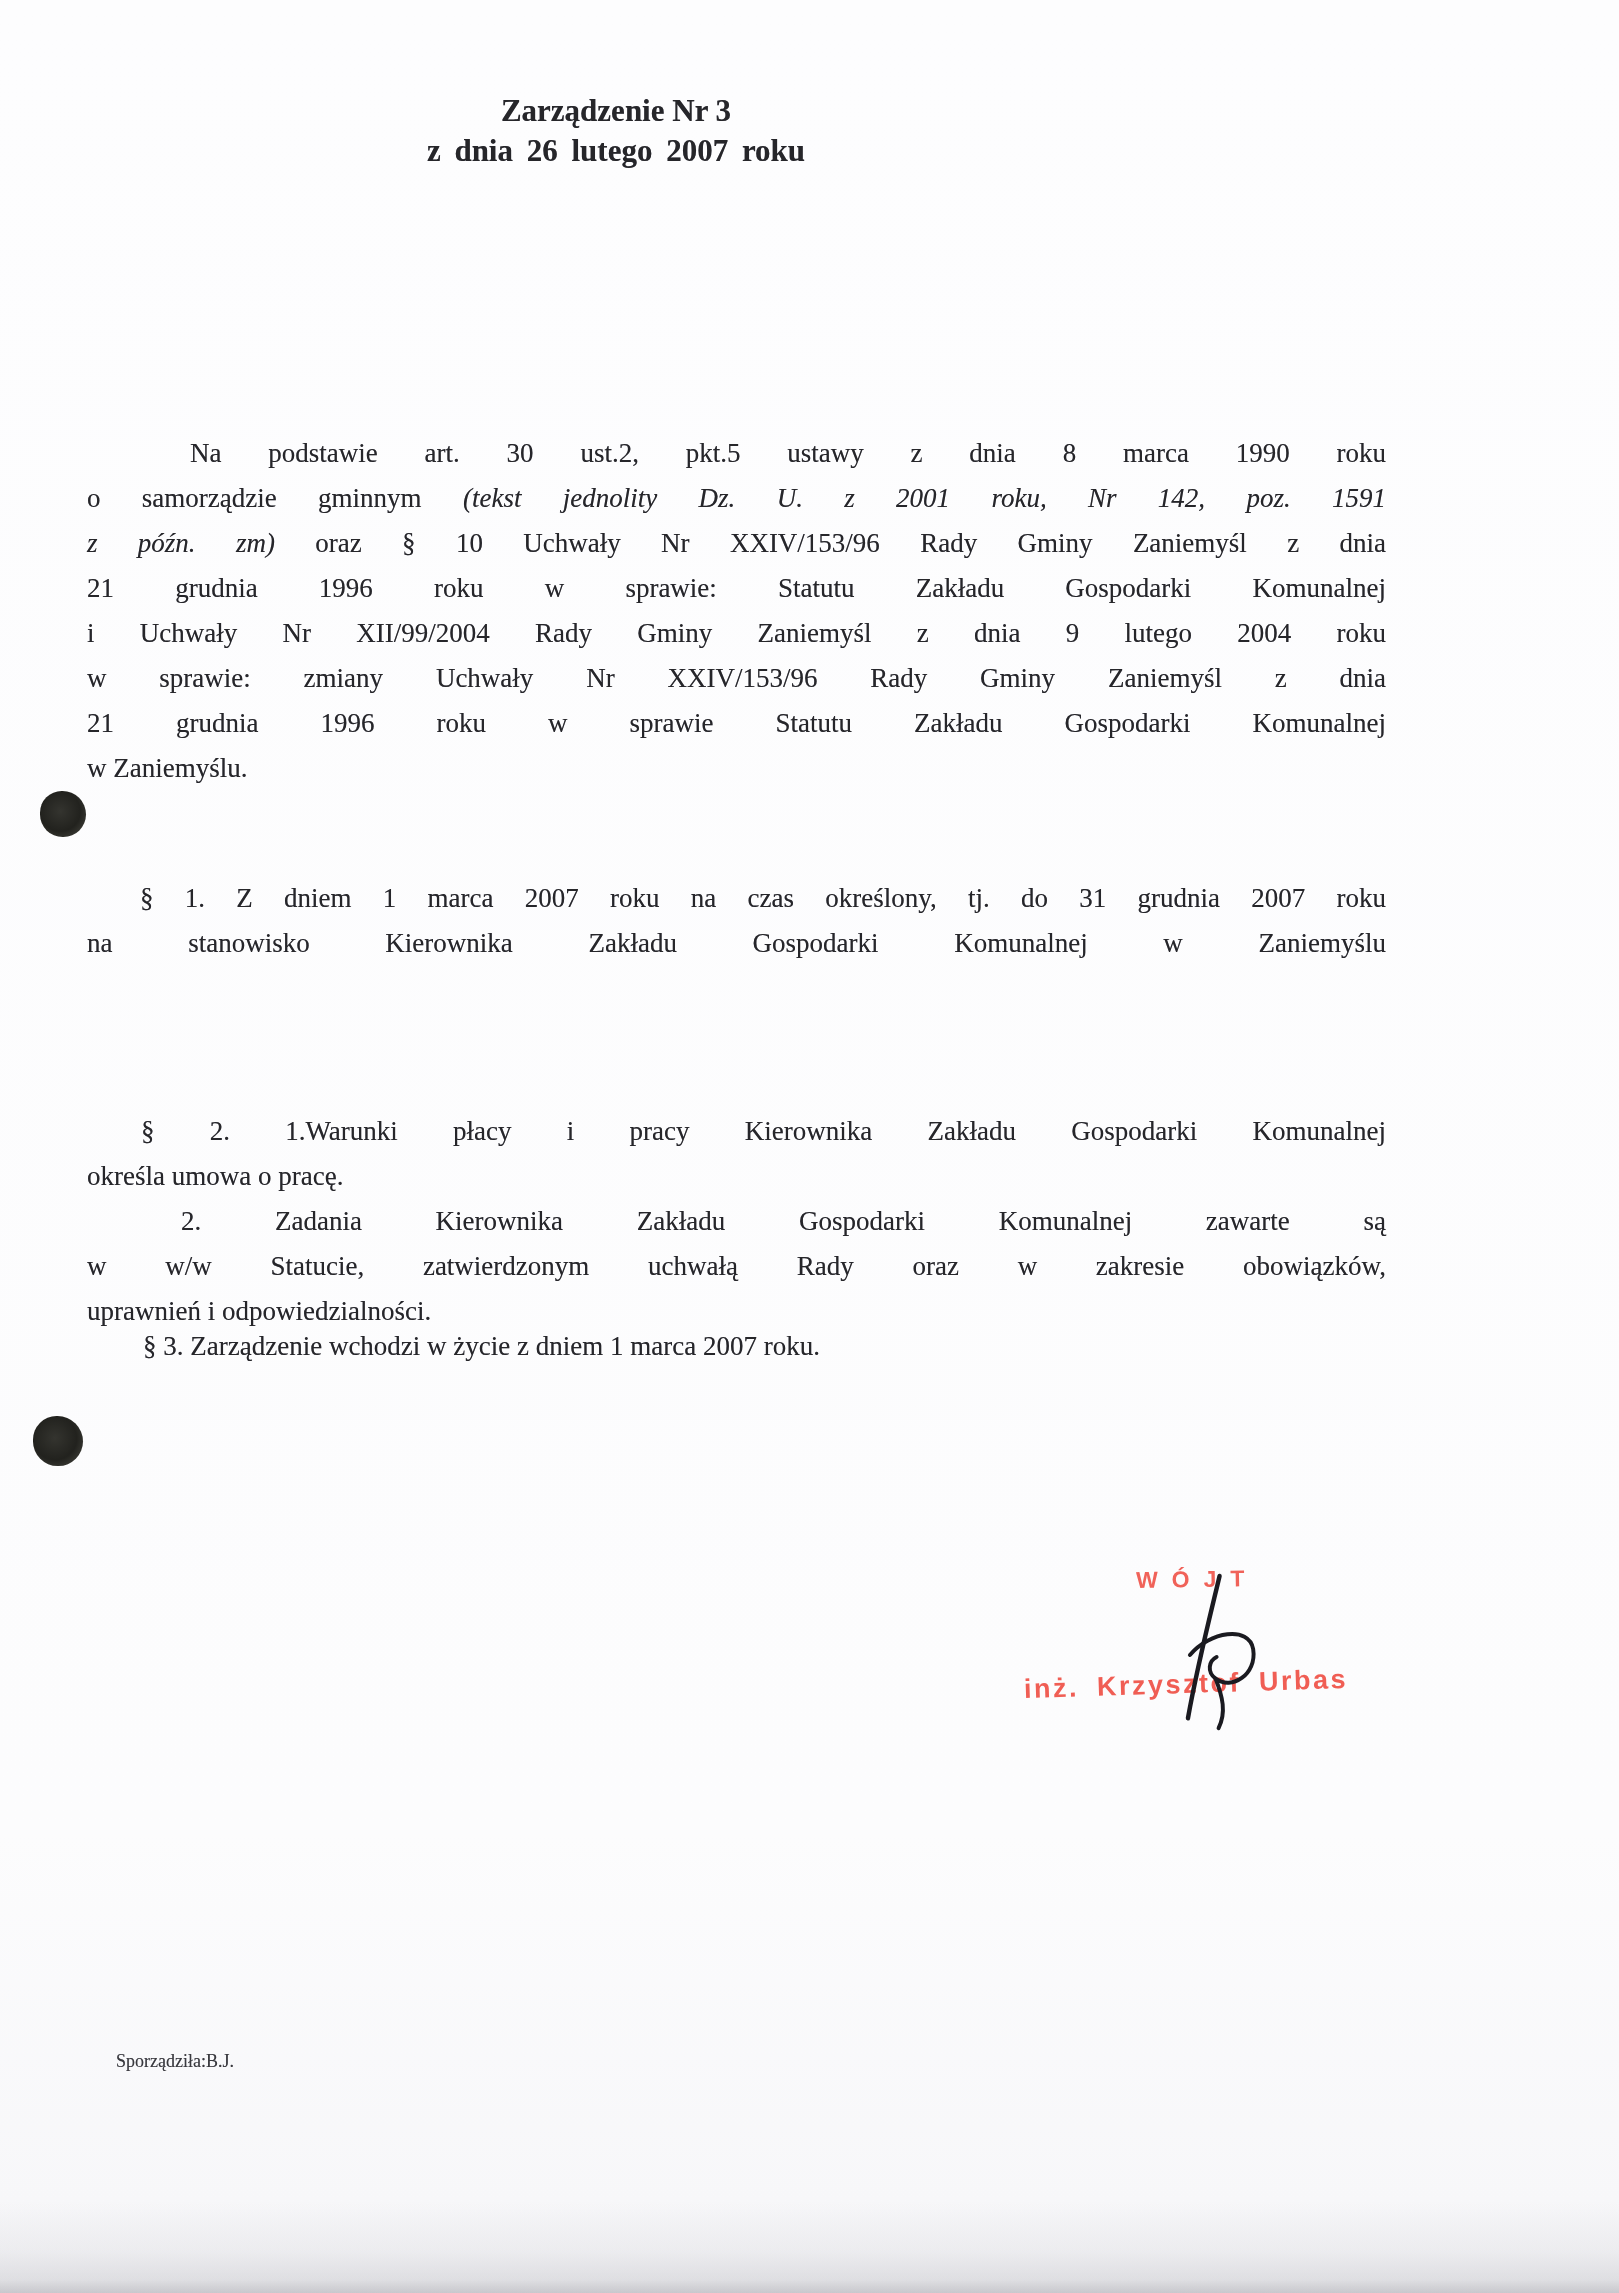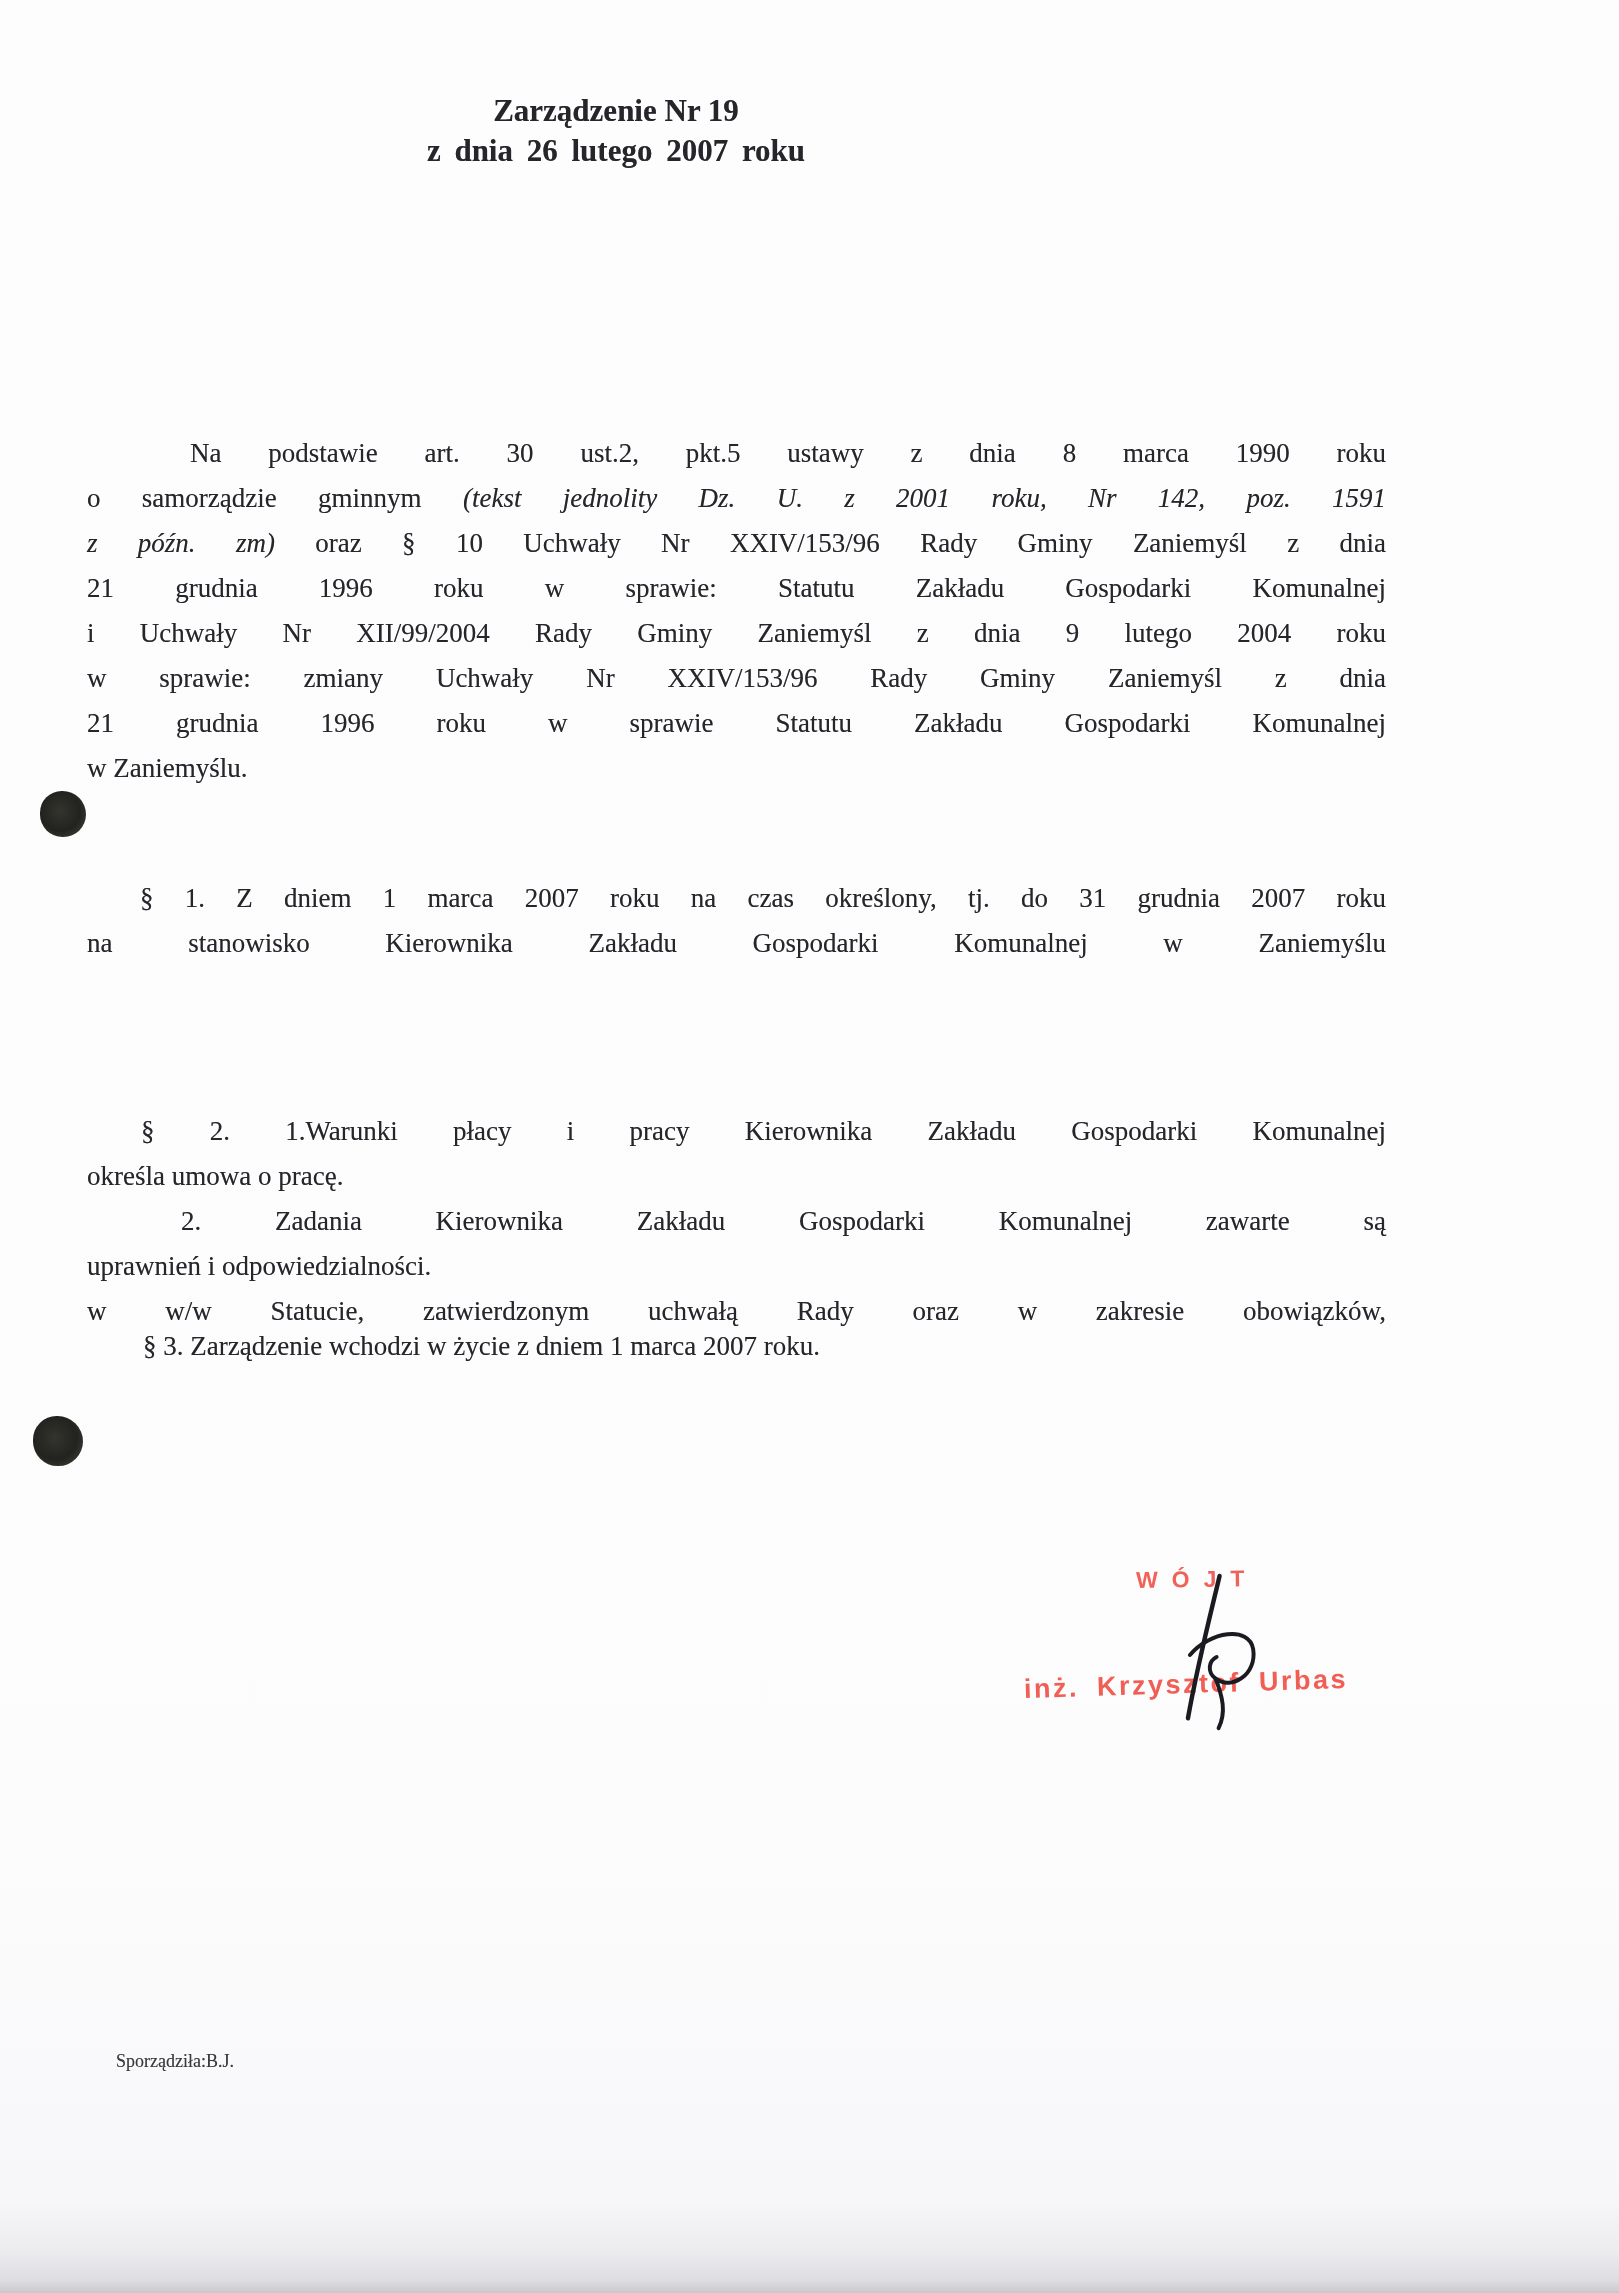--- a/index.html
+++ b/index.html
@@ -68,21 +68,21 @@
     background:linear-gradient(to bottom,rgba(185,185,192,0) 0%,rgba(185,185,192,.10) 55%,rgba(165,165,172,.22) 85%,rgba(140,140,148,.40) 100%);
     pointer-events:none;
   }
 </style>
 </head>
 <body>
 
 <div class="page" style="color: rgb(38, 38, 42);">
 
   <div class="title-block doc-text">
-    <div class="t-line1">Zarządzenie Nr 19</div>
+    <div class="t-line1">Zarządzenie Nr 3</div>
     <div class="t-line3">z dnia 26 lutego 2007 roku</div>
   </div>
 
 
   <div id="para-legal" class="para doc-text">
       <div class="line" style="text-indent: 103px;"><span class="seg-n">Na podstawie art. 30 ust.2, pkt.5 ustawy z dnia 8 marca 1990 roku</span></div>
       <div class="line"><span class="seg-n">o samorządzie gminnym </span><span class="seg-i">(tekst jednolity Dz. U. z 2001 roku, Nr 142, poz. 1591</span></div>
       <div class="line"><span class="seg-i">z późn. zm)</span><span class="seg-n"> oraz § 10 Uchwały Nr XXIV/153/96 Rady Gminy Zaniemyśl z dnia</span></div>
       <div class="line"><span class="seg-n">21 grudnia 1996 roku w sprawie: Statutu Zakładu Gospodarki Komunalnej</span></div>
       <div class="line"><span class="seg-n">i Uchwały Nr XII/99/2004 Rady Gminy Zaniemyśl z dnia 9 lutego 2004 roku</span></div>
@@ -93,22 +93,22 @@
 
   <div id="para-1" class="para doc-text">
       <div class="line" style="text-indent: 53px;"><span class="seg-n">§ 1. Z dniem 1 marca 2007 roku na czas określony, tj. do 31 grudnia 2007 roku</span></div>
       <div class="line"><span class="seg-n">na stanowisko Kierownika Zakładu Gospodarki Komunalnej w Zaniemyślu</span></div>
     </div>
 
   <div id="para-2" class="para doc-text">
       <div class="line" style="text-indent: 54px; margin-top: 48px;"><span class="seg-n">§ 2. 1.Warunki płacy i pracy Kierownika Zakładu Gospodarki Komunalnej</span></div>
       <div class="line noj"><span class="seg-n">określa umowa o pracę.</span></div>
       <div class="line" style="text-indent: 94px;"><span class="seg-n">2. Zadania Kierownika Zakładu Gospodarki Komunalnej zawarte są</span></div>
+      <div class="line"><span class="seg-n">w w/w Statucie, zatwierdzonym uchwałą Rady oraz w zakresie obowiązków,</span></div>
       <div class="line noj"><span class="seg-n">uprawnień i odpowiedzialności.</span></div>
-      <div class="line"><span class="seg-n">w w/w Statucie, zatwierdzonym uchwałą Rady oraz w zakresie obowiązków,</span></div>
     </div>
 
   <div id="para-3" class="para doc-text">
       <div class="line noj" style="text-indent: 56px;"><span class="seg-n">§ 3. Zarządzenie wchodzi w życie z dniem 1 marca 2007 roku.</span></div>
     </div>
 
   <div class="stamp-role" style="color: rgb(240, 86, 76);">WÓJT</div>
 
   <svg class="signature-svg" width="119" height="168" viewBox="0 0 120 170">
     <g fill="none" stroke-linecap="round" stroke-linejoin="round">

